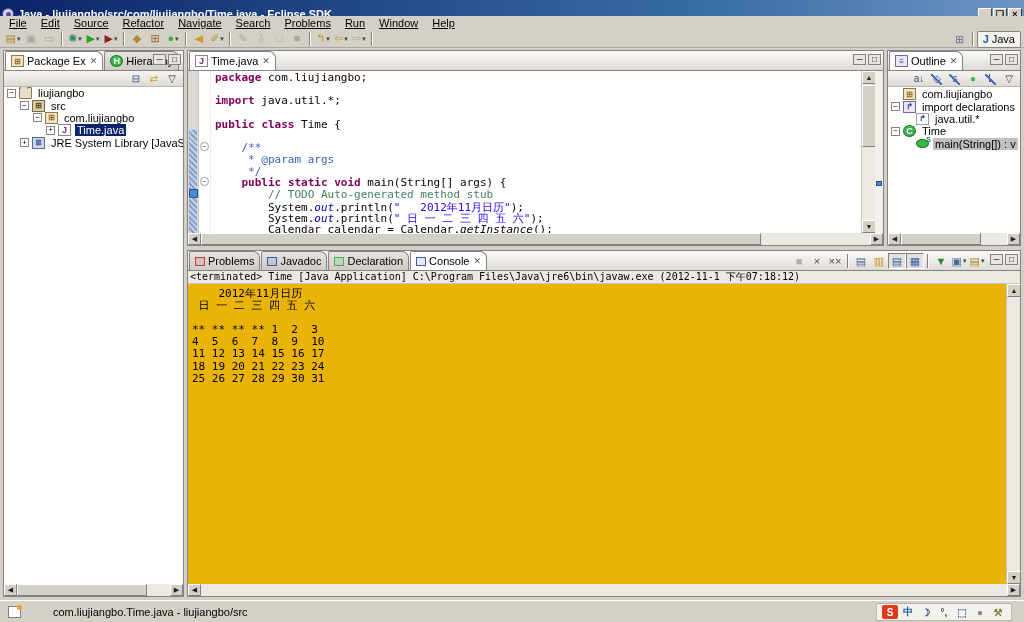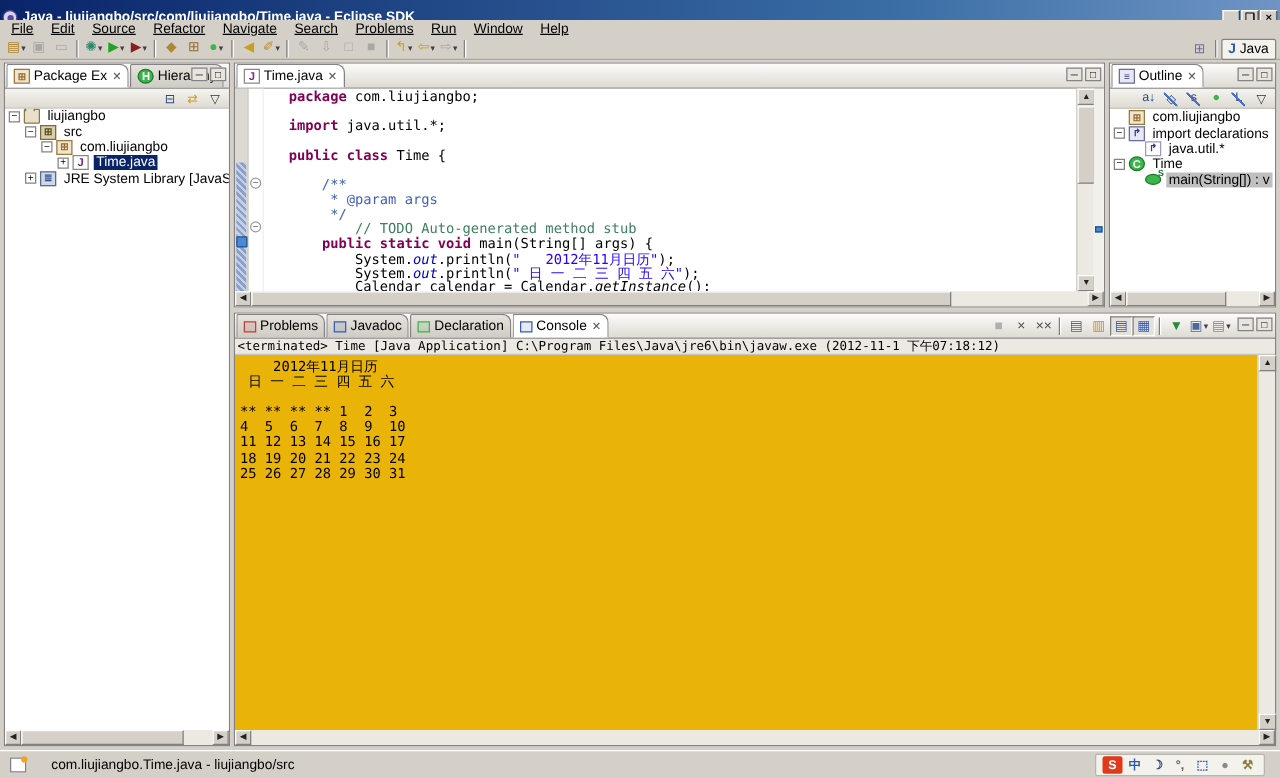--- a/index.html
+++ b/index.html
@@ -1,18 +1,18 @@
 <!DOCTYPE html>
 <html><head>
 <meta charset="utf-8">
 <style>
   * { margin:0; padding:0; box-sizing:border-box; }
   html,body { width:1024px; height:622px; overflow:hidden;
     font-family:"Liberation Sans", sans-serif; font-size:11px; background:#d4d0c8; }
-  .mono { font-family:"DejaVu Sans Mono", monospace;margin-left:16px; }
+  .mono { font-family:"DejaVu Sans Mono", monospace; }
 
   
   #titlebar { position:absolute; left:0; top:0; width:1024px; height:28px;
     background:linear-gradient(90deg,#0a246a,#3a6ea5 70%,#6f94c4);
     color:#fff; display:flex; align-items:center; padding:0 2px; }
   #titlebar .app-ico { width:12px; height:12px; background:#d8d2f0; border-radius:50%;
     border:1px solid #4a4a8a; margin-right:4px; position:relative; }
   #titlebar .app-ico::after{content:""; position:absolute; left:3px; top:3px; width:5px;height:5px;
     background:#5a4a9a; border-radius:50%;}
   #titlebar .ttl { font-weight:bold; font-size:11px; flex:1; white-space:nowrap; overflow:hidden; }
@@ -141,21 +141,21 @@
   .conline { height:12.3px; white-space:pre; font-family:"DejaVu Sans Mono",monospace; font-size:11px; color:#000; }
   #console-vscroll { position:absolute; right:0; top:33px; bottom:12px; width:14px; }
   .console-tb { position:absolute; right:34px; top:2px; display:flex; align-items:center; }
 
   
   #statusbar { position:absolute; left:0; top:600px; width:1024px; height:22px; background:#d4d0c8;
     border-top:1px solid #fff; display:flex; align-items:center; }
   #status-ico { width:13px; height:12px; background:#fff; border:1px solid #808080; margin-left:8px; position:relative; }
   #status-ico::after { content:""; position:absolute; right:-2px; top:-2px; width:5px; height:5px;
     background:#f4a020; border-radius:50%; }
-  #status-text { margin-left:20px; color:#000; }
+  #status-text { margin-left:32px; color:#000; }
   #tray { position:absolute; right:12px; top:2px; height:18px; display:flex; align-items:center;
     background:#f4f2ec; border:1px solid #b8b5ae; border-radius:2px; padding:0 4px; }
   .tray-ico { width:16px; height:14px; display:flex; align-items:center; justify-content:center;
     font-size:10px; font-weight:bold; margin:0 1px; border-radius:2px; }
 </style>
 </head>
 <body>
 
 <div id="titlebar">
   <span class="app-ico"></span>
@@ -354,22 +354,22 @@
       <div id="code" class="mono">
           <div class="cline"><span class="seg kw">package</span><span class="seg pl"> com.liujiangbo;</span></div>
           <div class="cline">&nbsp;</div>
           <div class="cline"><span class="seg kw">import</span><span class="seg pl"> java.util.*;</span></div>
           <div class="cline">&nbsp;</div>
           <div class="cline"><span class="seg kw">public</span><span class="seg pl"> </span><span class="seg kw">class</span><span class="seg pl"> Time {</span></div>
           <div class="cline">&nbsp;</div>
           <div class="cline"><span class="seg jd">    /**</span></div>
           <div class="cline"><span class="seg jd">     * @param args</span></div>
           <div class="cline"><span class="seg jd">     */</span></div>
+          <div class="cline"><span class="seg pl">    </span><span class="seg kw">public</span><span class="seg pl"> </span><span class="seg kw">static</span><span class="seg pl"> </span><span class="seg kw">void</span><span class="seg pl"> main(String[] args) {</span></div>
           <div class="cline"><span class="seg cm">        // TODO Auto-generated method stub</span></div>
-          <div class="cline"><span class="seg pl">    </span><span class="seg kw">public</span><span class="seg pl"> </span><span class="seg kw">static</span><span class="seg pl"> </span><span class="seg kw">void</span><span class="seg pl"> main(String[] args) {</span></div>
           <div class="cline"><span class="seg pl">        System.</span><span class="seg sf">out</span><span class="seg pl">.println(</span><span class="seg st">"   2012年11月日历"</span><span class="seg pl">);</span></div>
           <div class="cline"><span class="seg pl">        System.</span><span class="seg sf">out</span><span class="seg pl">.println(</span><span class="seg st">" 日 一 二 三 四 五 六"</span><span class="seg pl">);</span></div>
           <div class="cline"><span class="seg pl">        Calendar calendar = Calendar.</span><span class="seg sm">getInstance</span><span class="seg pl">();</span></div>
         </div>
       <div class="vscroll">
         <span class="sb-btn" style="top:0">▲</span>
         <span class="sb-thumb" style="top:14px; height:62px;"></span>
         <span class="sb-btn" style="bottom:0">▼</span>
       </div>
       <div id="ov-ruler">

